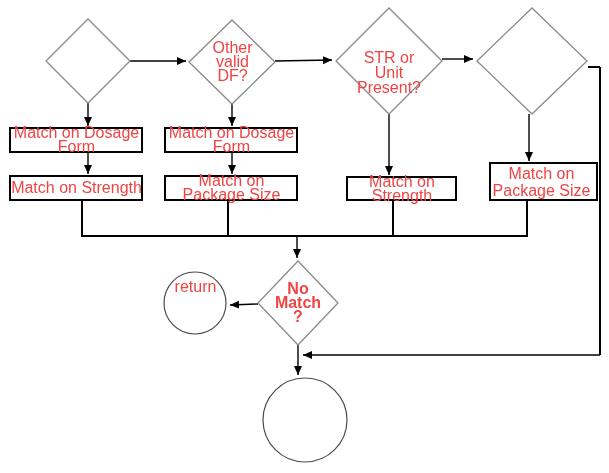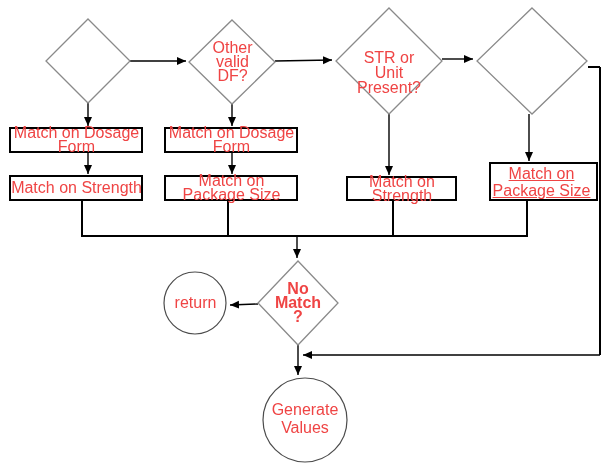--- a/index.html
+++ b/index.html
@@ -80,23 +80,21 @@
 DF?</div>
   <div class="lbl lh15" style="left:336px;top:39px;width:106px;margin-top:11px;">STR or
 Unit
 Present?</div>
 
   <div class="lbl boxlbl" style="left:11px;top:128px;width:131px;height:24px;">Match on Dosage Form</div>
   <div class="lbl boxlbl" style="left:11px;top:176px;width:131px;height:24px;">Match on Strength</div>
   <div class="lbl boxlbl" style="left:166px;top:128px;width:131px;height:24px;">Match on Dosage Form</div>
   <div class="lbl boxlbl" style="left:166px;top:176px;width:131px;height:24px;">Match on Package Size</div>
   <div class="lbl boxlbl" style="left:348px;top:177px;width:108px;height:23px;">Match on Strength</div>
-  <div class="lbl lh17" style="left:490px;top:165px;width:103px;text-decoration:underline;">Match on
+  <div class="lbl lh17" style="left:490px;top:165px;width:103px;">Match on
 Package Size</div>
 
   <div class="lbl" style="left:258px;top:282px;width:80px;font-weight:bold;">No
 Match
 ?</div>
-  <div class="lbl" style="left:165px;top:296px;width:61px;">return</div>
-  <div class="lbl lh18" style="left:263px;top:401px;width:84px;">Generate
-Values</div>
+  <div class="lbl" style="left:165px;top:280px;width:61px;">return</div>
 
 </div>
 
 </body></html>

